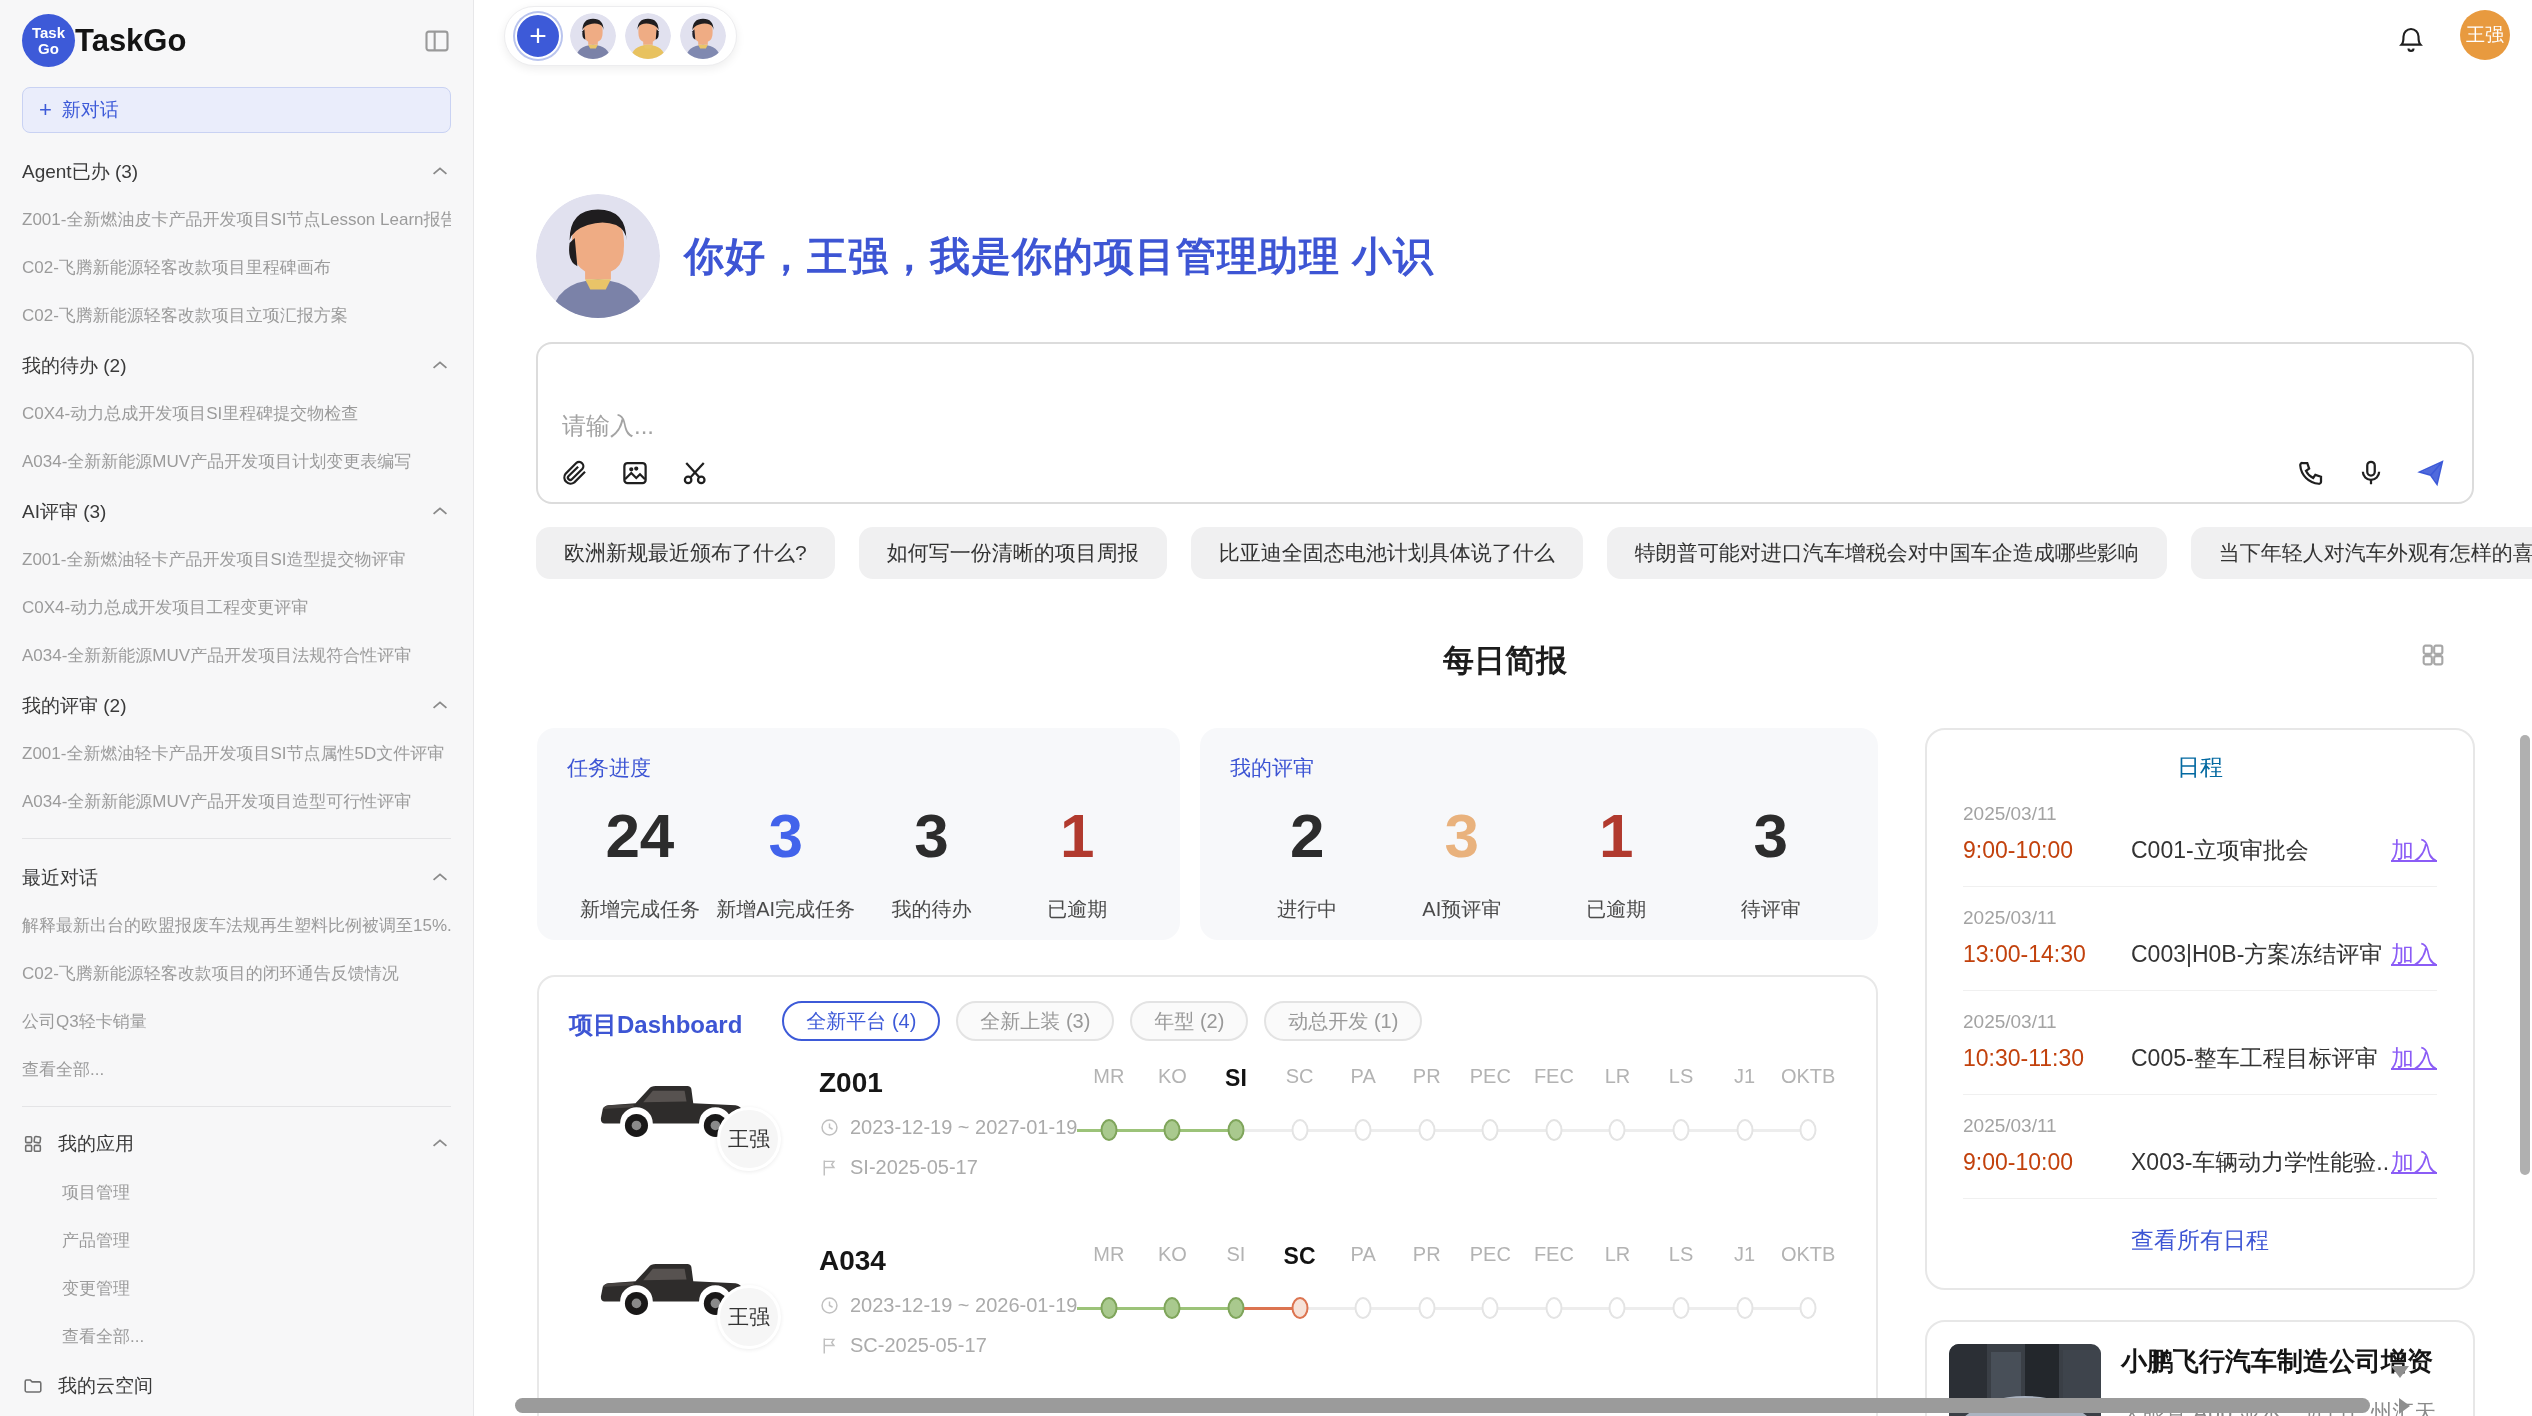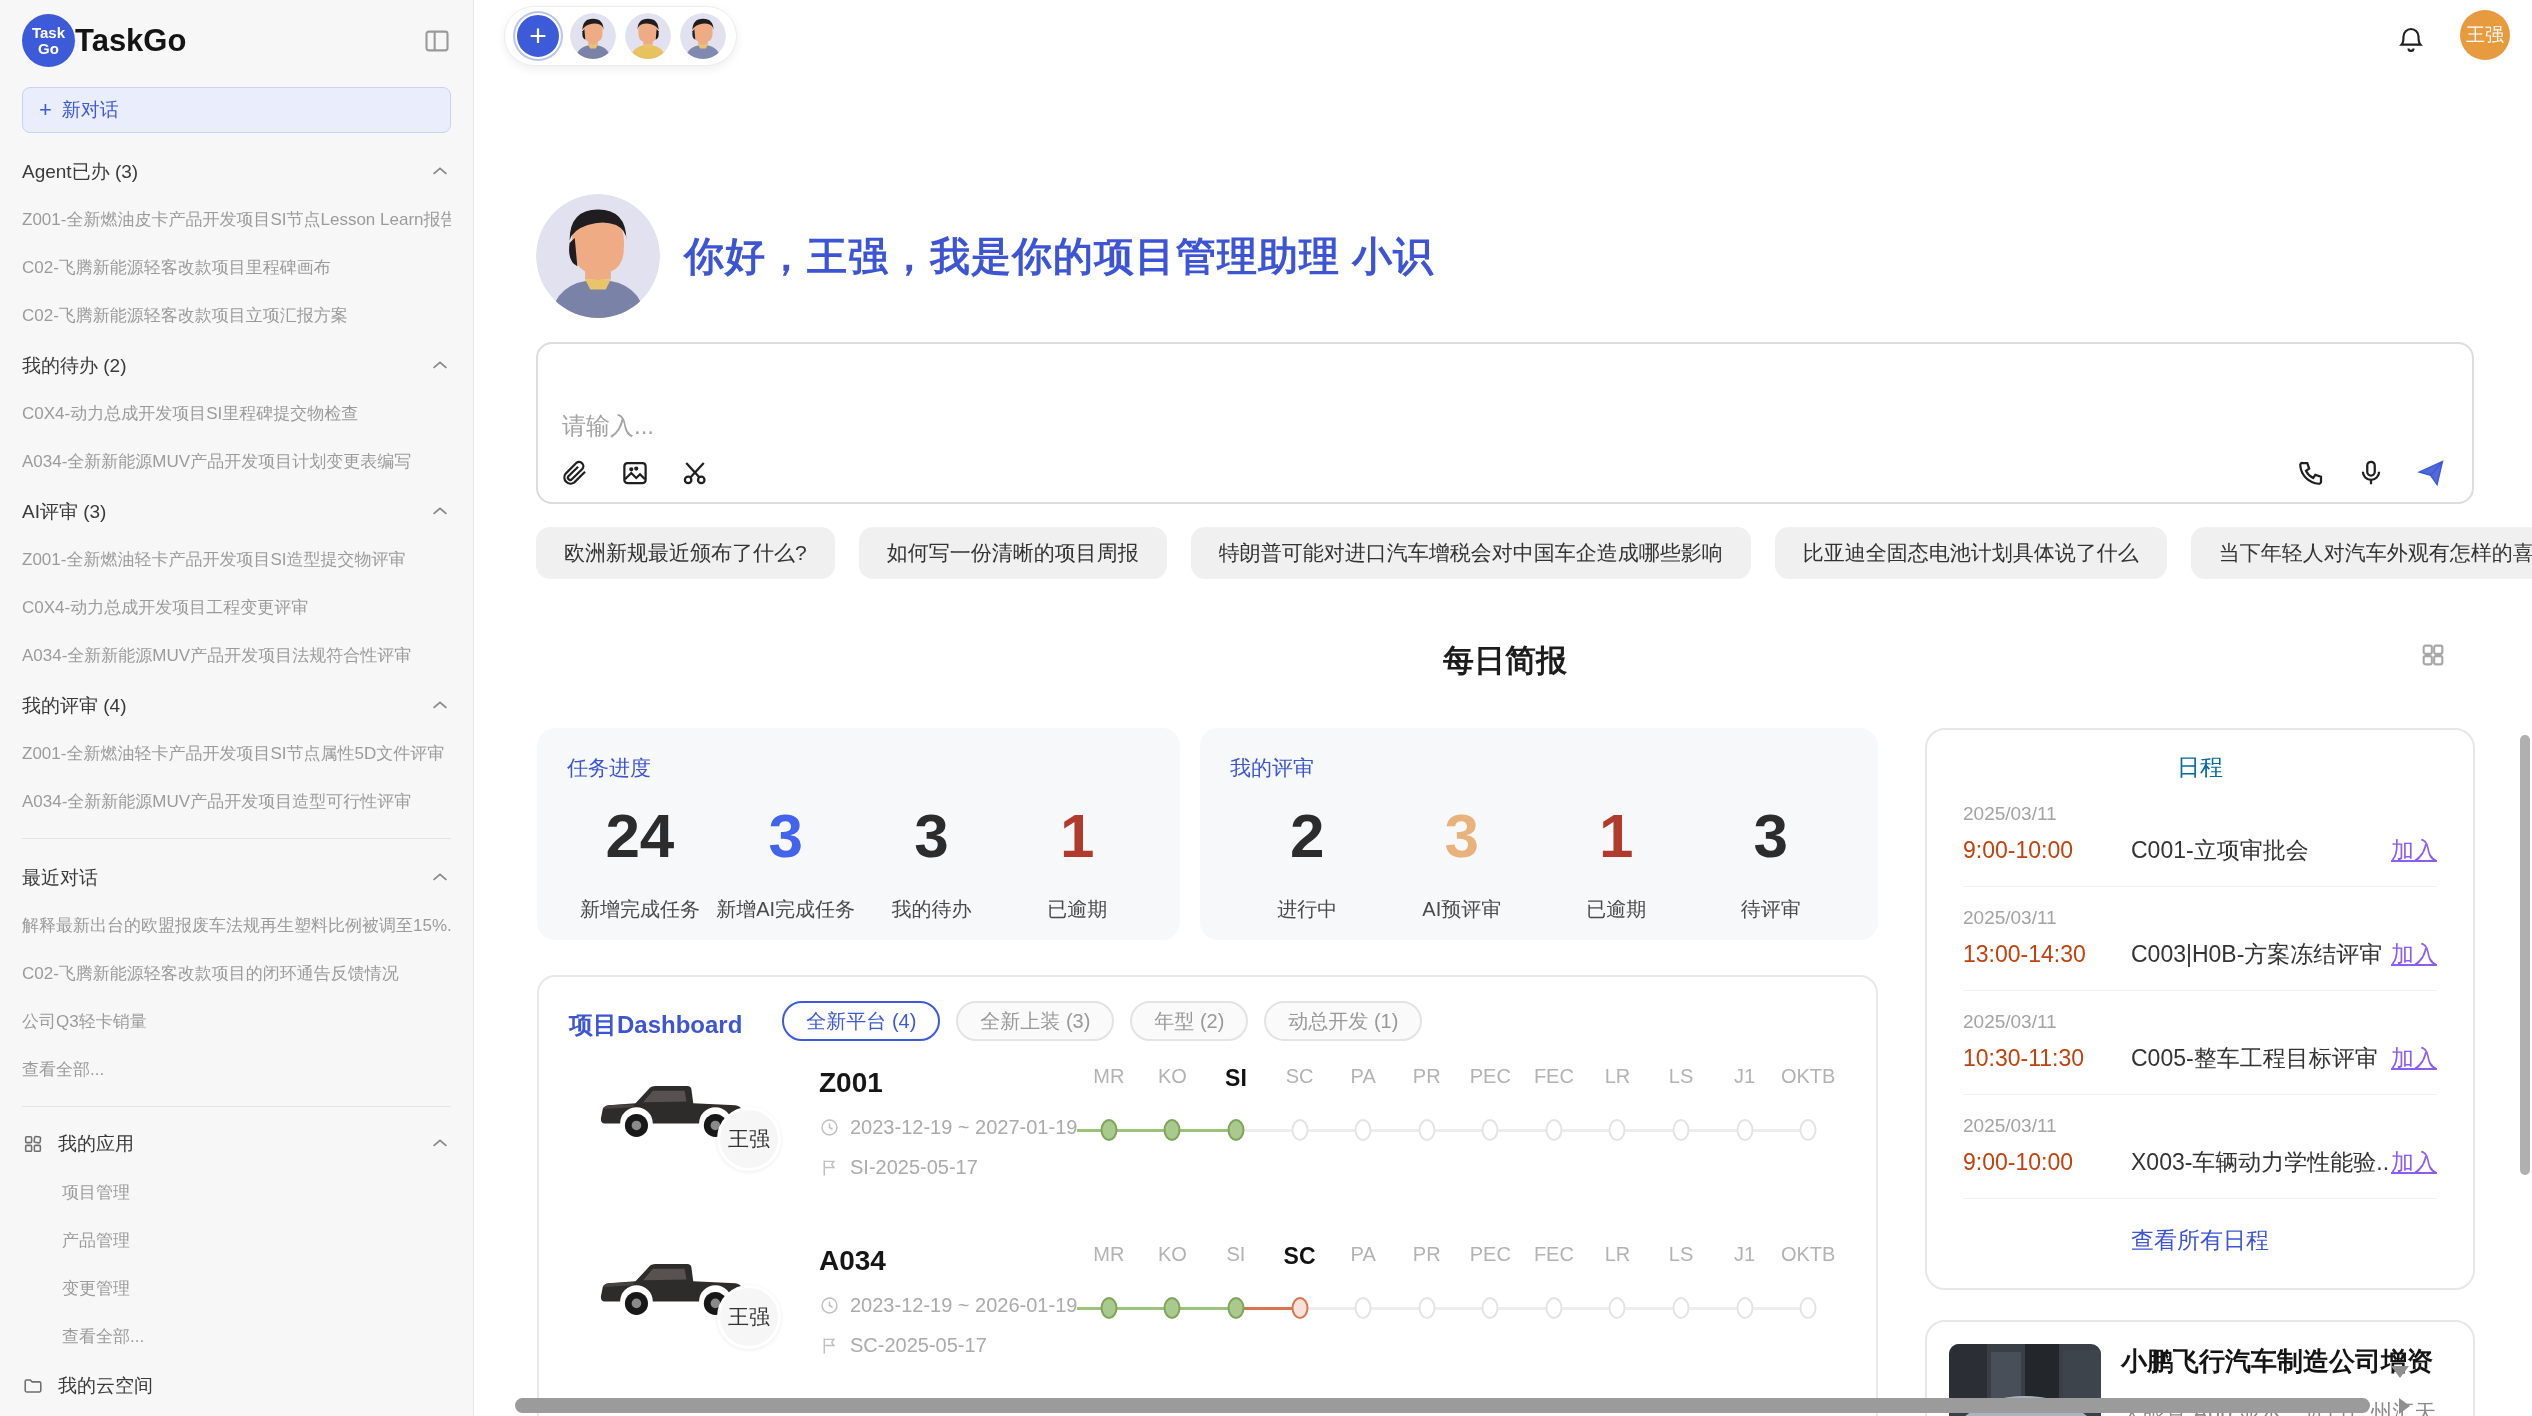--- a/index.html
+++ b/index.html
@@ -184,21 +184,21 @@
         <div class="sb-head">
           <span>AI评审 (3)</span>
           <span class="chev"><svg viewBox="0 0 24 24" fill="none" stroke="currentColor" stroke-width="2">
               <path d="M5 14 L12 8 L19 14"></path>
             </svg></span>
         </div>
         <div class="sb-item">Z001-全新燃油轻卡产品开发项目SI造型提交物评审</div>
         <div class="sb-item">C0X4-动力总成开发项目工程变更评审</div>
         <div class="sb-item">A034-全新新能源MUV产品开发项目法规符合性评审</div>
         <div class="sb-head">
-          <span>我的评审 (4)</span>
+          <span>我的评审 (2)</span>
           <span class="chev"><svg viewBox="0 0 24 24" fill="none" stroke="currentColor" stroke-width="2">
               <path d="M5 14 L12 8 L19 14"></path>
             </svg></span>
         </div>
         <div class="sb-item">Z001-全新燃油轻卡产品开发项目SI节点属性5D文件评审</div>
         <div class="sb-item">A034-全新新能源MUV产品开发项目造型可行性评审</div>
         <div class="sb-divider"></div>
         <div class="sb-head">
           <span>最近对话</span>
           <span class="chev"><svg viewBox="0 0 24 24" fill="none" stroke="currentColor" stroke-width="2">
@@ -334,22 +334,22 @@
               <path d="M3 11.2 L21 3 l-4.2 18 -5-7.2 Z M11.8 13.8 L21 3 11.8 13.8 Z" stroke="currentColor" stroke-width="1.4" fill="none"></path>
               <path d="M3.5 11.3 L20.5 3.6 16.8 20 12 13.6 Z" fill="currentColor" opacity="0.9"></path>
             </svg>
         </div>
       </div>
     </div>
 
     <div class="chips" id="chips">
         <div class="chip">欧洲新规最近颁布了什么?</div>
         <div class="chip">如何写一份清晰的项目周报</div>
+        <div class="chip">比亚迪全固态电池计划具体说了什么</div>
         <div class="chip">特朗普可能对进口汽车增税会对中国车企造成哪些影响</div>
-        <div class="chip">比亚迪全固态电池计划具体说了什么</div>
         <div class="chip">当下年轻人对汽车外观有怎样的喜好趋势</div>
       </div>
 
     <div class="brief-title">每日简报</div>
     <div class="layout-icon">
       <svg viewBox="0 0 24 24" fill="none" stroke="currentColor" stroke-width="1.8">
           <rect x="4" y="4" width="7" height="7" rx="1.5"></rect>
           <rect x="13" y="4" width="7" height="7" rx="1.5"></rect>
           <rect x="4" y="13" width="7" height="7" rx="1.5"></rect>
           <rect x="13" y="13" width="7" height="7" rx="1.5"></rect>

